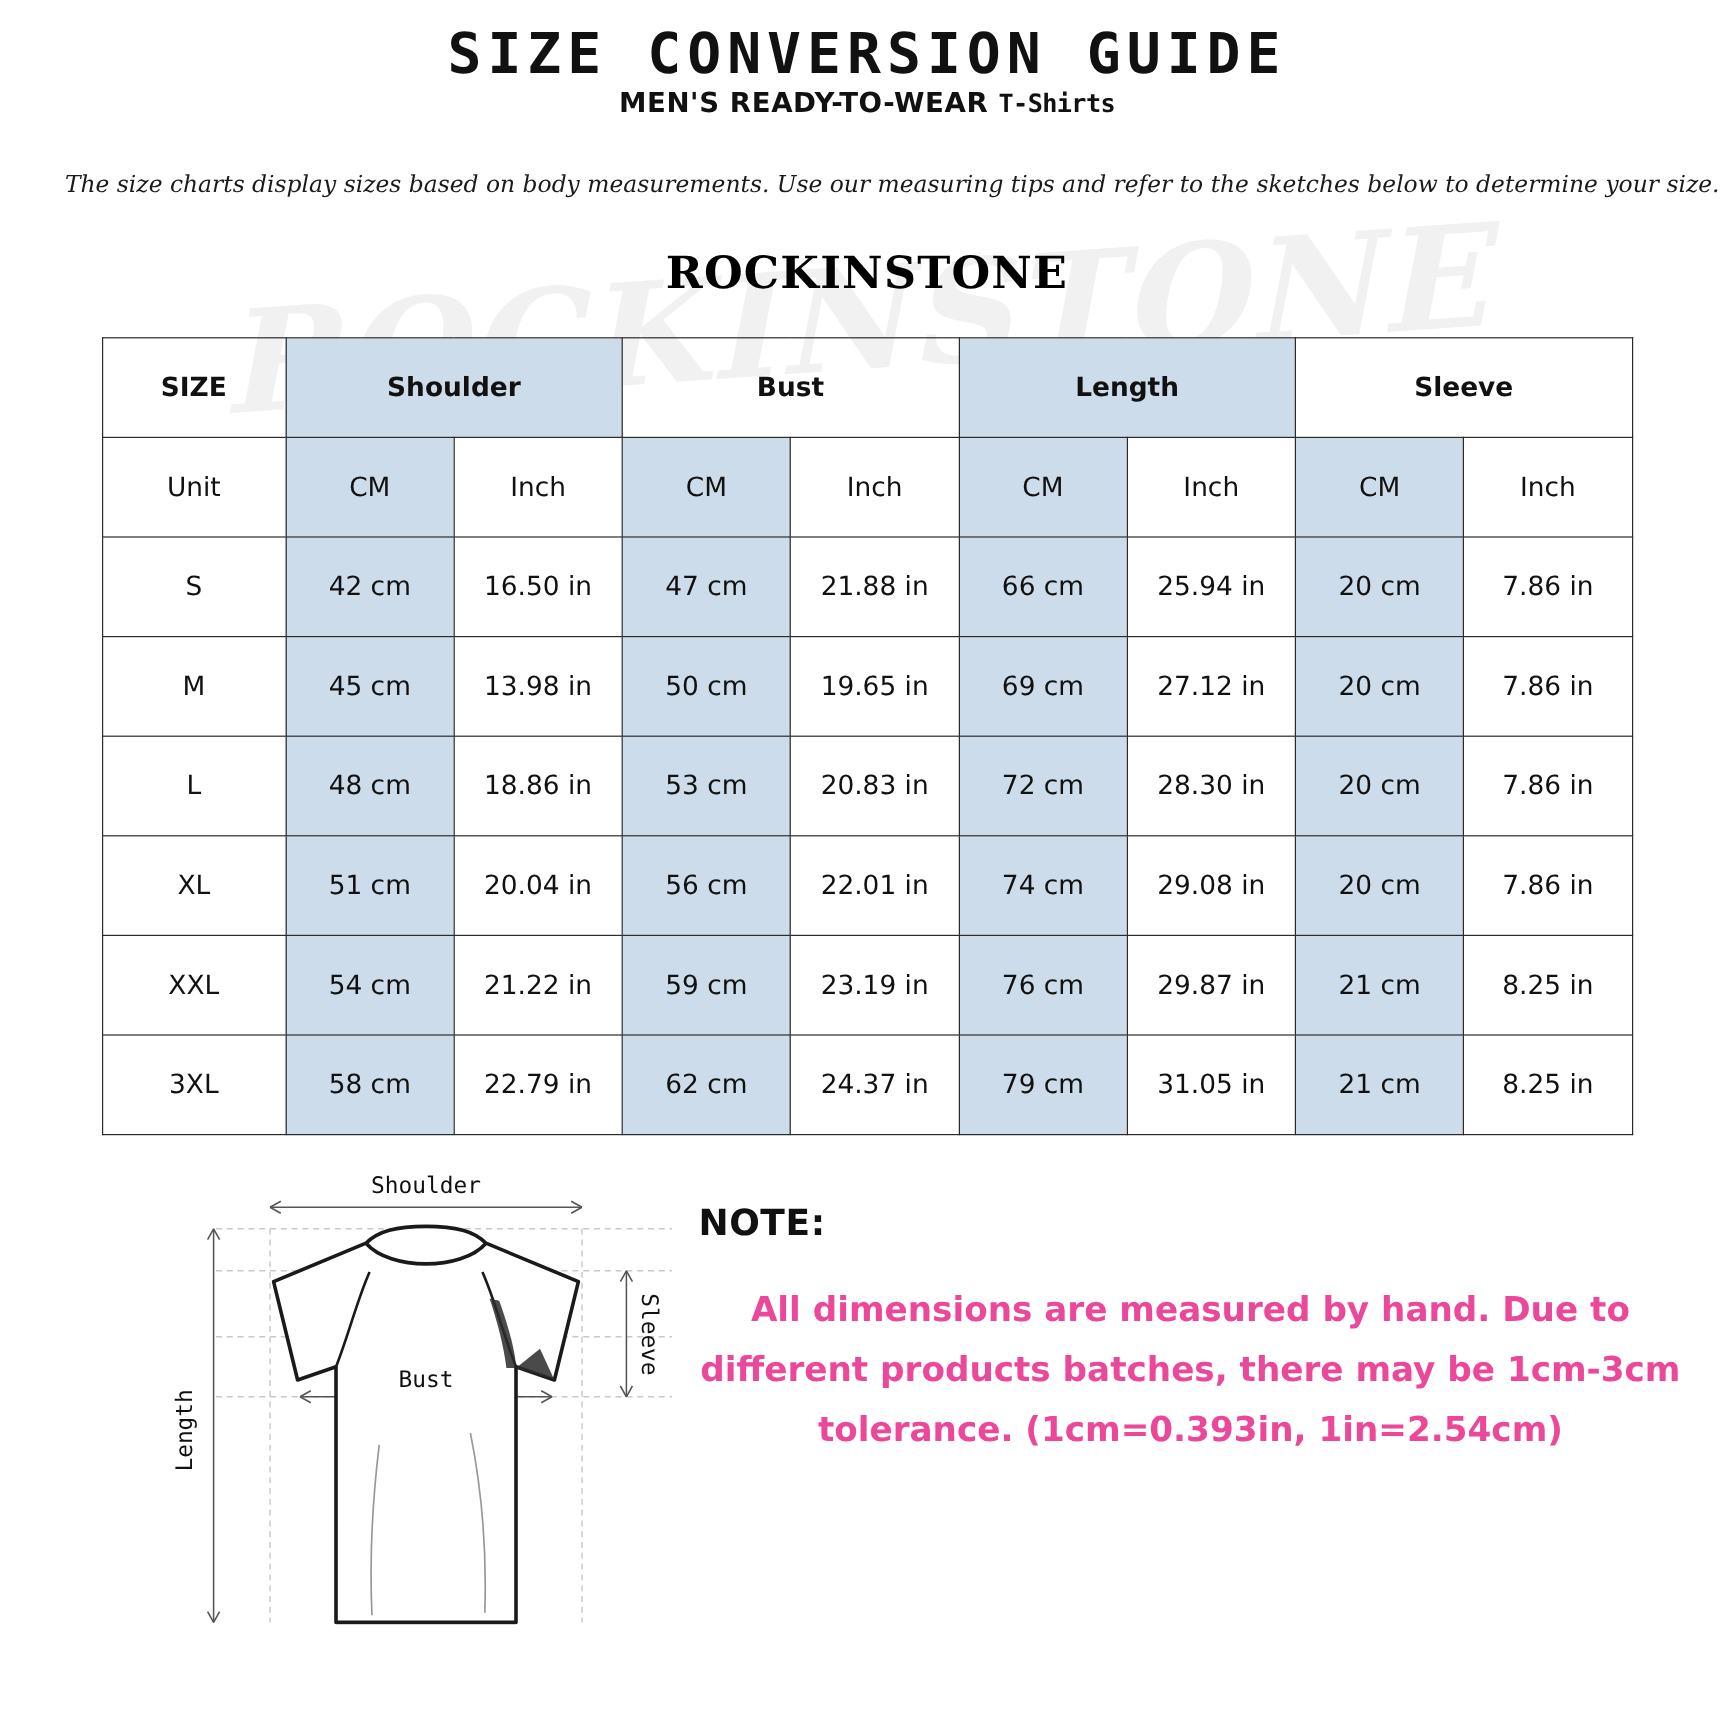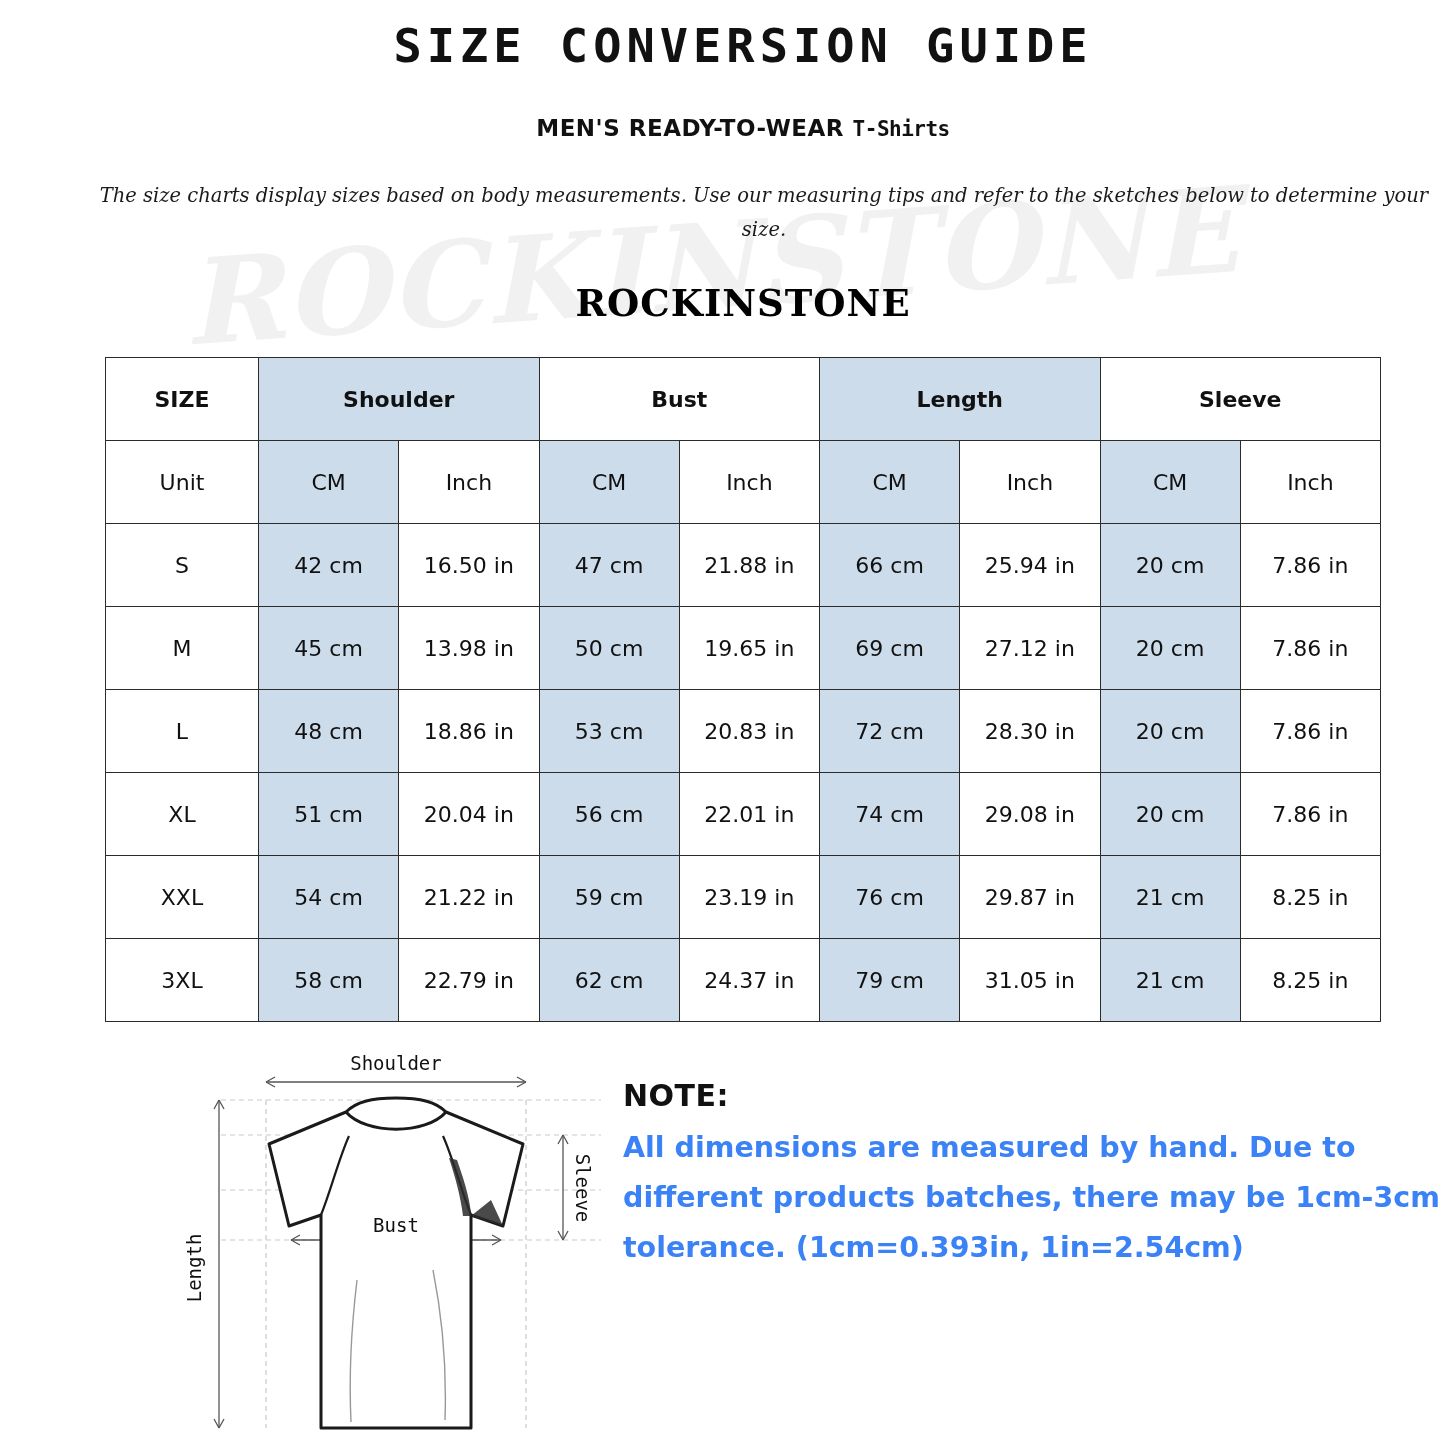--- a/index.html
+++ b/index.html
@@ -33,37 +33,35 @@
     letter-spacing: 2px;
     color: #f1f1f1;
     white-space: nowrap;
     transform: skewY(-4deg);
     pointer-events: none;
     z-index: 0;
   }
   .content {
     position: relative;
     z-index: 2;
-    padding-left: 41px;
   }
   .title {
     text-align: center;
     font-family: "DejaVu Sans Mono", monospace;
     font-size: 47px;
     font-weight: bold;
     letter-spacing: 5px;
     padding-top: 18px;
     color: #111;
   }
   .subtitle {
     text-align: center;
     font-size: 23px;
     font-weight: bold;
     letter-spacing: 0.5px;
-    margin-top: 42px;
     color: #111;
   }
   .subtitle .sub-b {
     font-family: "DejaVu Sans Mono", monospace;
     font-size: 21px;
     letter-spacing: -0.5px;
   }
   .desc {
     text-align: center;
     font-family: "DejaVu Serif", serif;
@@ -128,23 +126,24 @@
   .note-title {
     font-size: 30px;
     font-weight: bold;
     color: #111;
     letter-spacing: 0.5px;
   }
   .note-body {
     font-size: 28.5px;
     font-weight: bold;
     line-height: 1.75;
-    color: #3b82f6;
-    margin-top: 10px;
+    color: #ec4899;
+    margin-top: 30px;
     max-width: 820px;
+    text-align: center;
   }
 </style>
 </head>
 <body>
 
 <div class="page">
 
   <div class="watermark">ROCKINSTONE</div>
 
   <div class="content">

